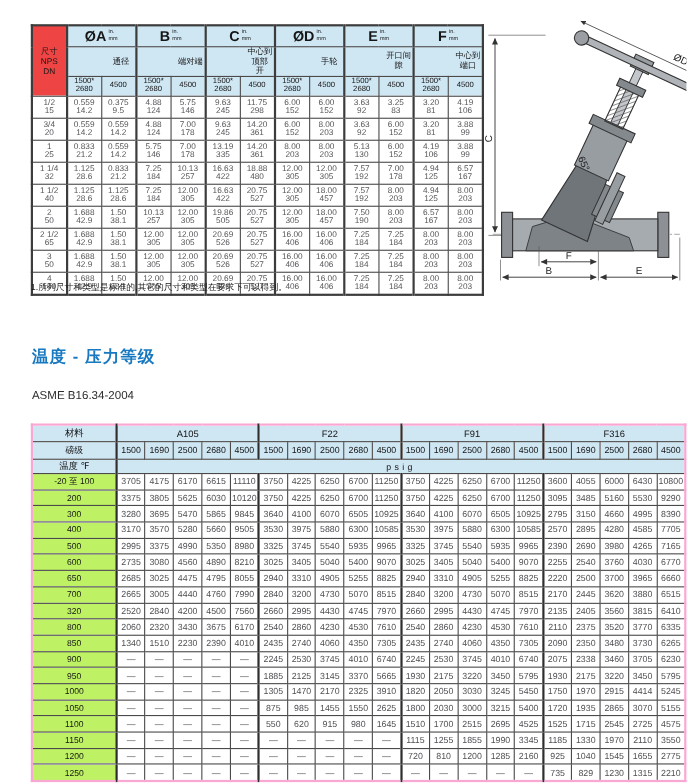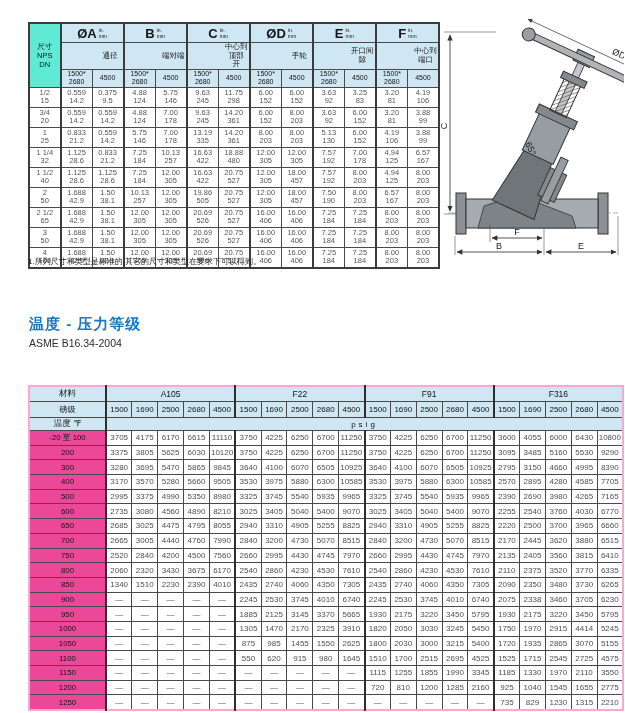--- a/index.html
+++ b/index.html
@@ -12,21 +12,21 @@
   .dim-table{
     position:absolute;left:28px;top:22px;width:412px;
     border-collapse:collapse;table-layout:fixed;
     border:2px solid #3c3c3c;
   }
   .dim-table th,.dim-table td{
     border:1px solid #4a4a4a;text-align:center;vertical-align:middle;
     padding:0;font-weight:normal;
   }
   .dim-table thead th{background:#cfe6f3;color:#161616;}
-  .dim-table .corner{font-size:7.5px;line-height:9px;background:#5eead4;}
+  .dim-table .corner{font-size:7.5px;line-height:9px;background:#ef4444;}
   .dim-table .g-letter{font-size:13px;font-weight:bold;}
   .dim-table .g-units{display:inline-block;font-size:5px;line-height:5.5px;text-align:left;margin-left:2px;vertical-align:middle;}
   .dim-table .g-name{font-size:7.5px;line-height:8.5px;padding-left:36px;}
   .dim-table .cls{font-size:7px;line-height:8px;}
   .dim-table tbody td{font-size:7.5px;line-height:8.5px;color:#55565a;background:#fff;height:19px;}
   .dim-table tbody td.nps{color:#55565a;}
   .dim-table .gsep{border-left:2px solid #3c3c3c;}
   .dim-table thead tr.r1 th{height:15px;}
   .dim-table thead tr.r2 th{height:14px;}
   .dim-table thead tr.r3 th{height:17px;}
@@ -34,37 +34,37 @@
   .dim-note{
     position:absolute;left:28px;top:256px;width:400px;
     font-size:8px;font-weight:normal;color:#1c1c1c;
   }
   
   .drawing{position:absolute;left:440px;top:2px;width:184px;height:258px;}
   .drawing text{font-size:9px;fill:#1c1c1c;font-family:"Liberation Sans",sans-serif;}
   
   .section-head{position:absolute;left:29px;top:315px;}
   .section-title{font-size:15px;font-weight:bold;color:#1878c0;letter-spacing:1px;}
-  .section-sub{font-size:10.5px;color:#2d2d2d;margin-top:3px;}
+  .section-sub{font-size:10.5px;color:#2d2d2d;margin-top:20px;}
   
   .pt-table{
     position:absolute;left:28px;top:385px;width:594px;
     border-collapse:collapse;table-layout:fixed;
     border:2px solid #f9a8d4;
   }
   .pt-table th,.pt-table td{
     border:1px solid #4a4a4a;text-align:center;vertical-align:middle;padding:0;
     font-weight:normal;overflow:hidden;white-space:nowrap;
   }
   .pt-table thead th{background:#cfe6f3;color:#141414;font-size:8.5px;}
   .pt-table thead tr.h1 th{height:14px;}
   .pt-table thead tr.h2 th{height:15px;font-size:8px;}
   .pt-table thead tr.h3 th{height:12px;}
   .pt-table .psig{letter-spacing:3px;font-size:8px;}
-  .pt-table tbody th{background:#ec4899;font-size:7.8px;color:#141414;height:13.7px;}
+  .pt-table tbody th{background:#bef264;font-size:7.8px;color:#141414;height:13.7px;}
   .pt-table tbody td{font-size:8px;color:#4f5054;background:#fff;}
   .pt-table .gsep{border-left:2px solid #2e2e2e;}
 </style>
 </head>
 <body>
 
 <table class="dim-table">
   <thead>
       <tr class="r1">
         <th class="corner" rowspan="3">
@@ -926,21 +926,21 @@
         <td>4730</td>
         <td>5070</td>
         <td>8515</td>
         <td class="gsep">2170</td>
         <td>2445</td>
         <td>3620</td>
         <td>3880</td>
         <td>6515</td>
       </tr>
       <tr>
-        <th>750</th>
+        <th>320</th>
         <td class="gsep">2520</td>
         <td>2840</td>
         <td>4200</td>
         <td>4500</td>
         <td>7560</td>
         <td class="gsep">2660</td>
         <td>2995</td>
         <td>4430</td>
         <td>4745</td>
         <td>7970</td>

